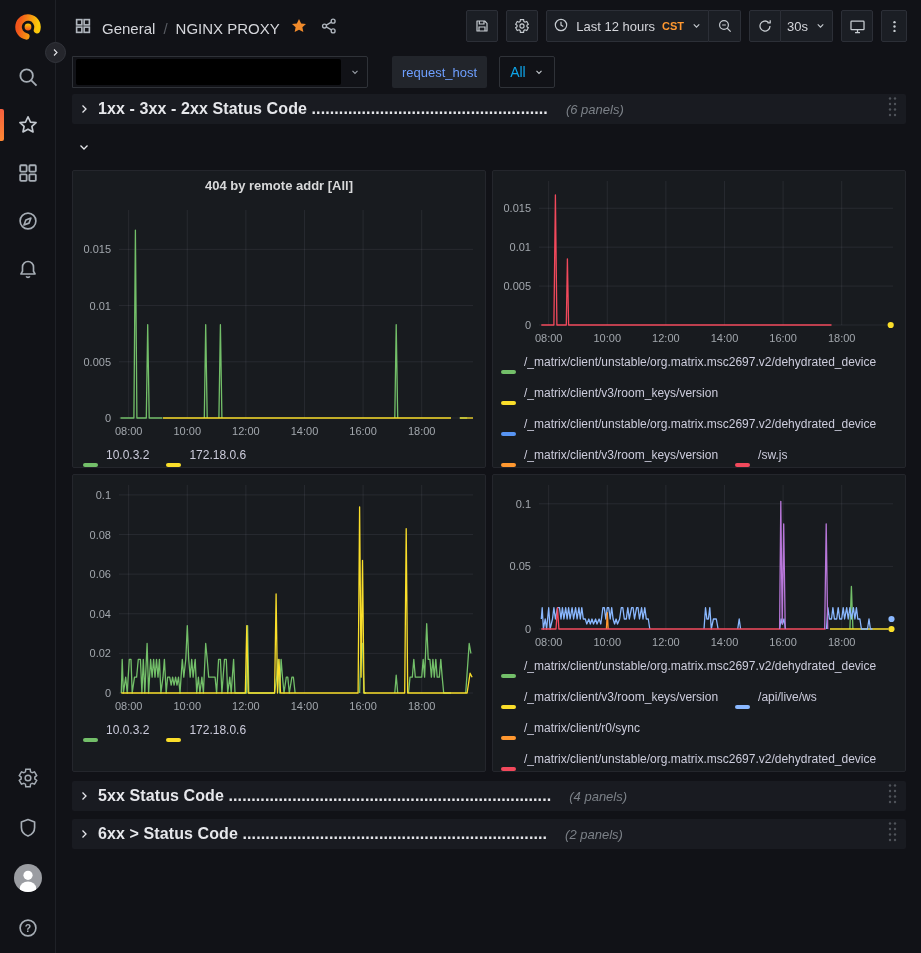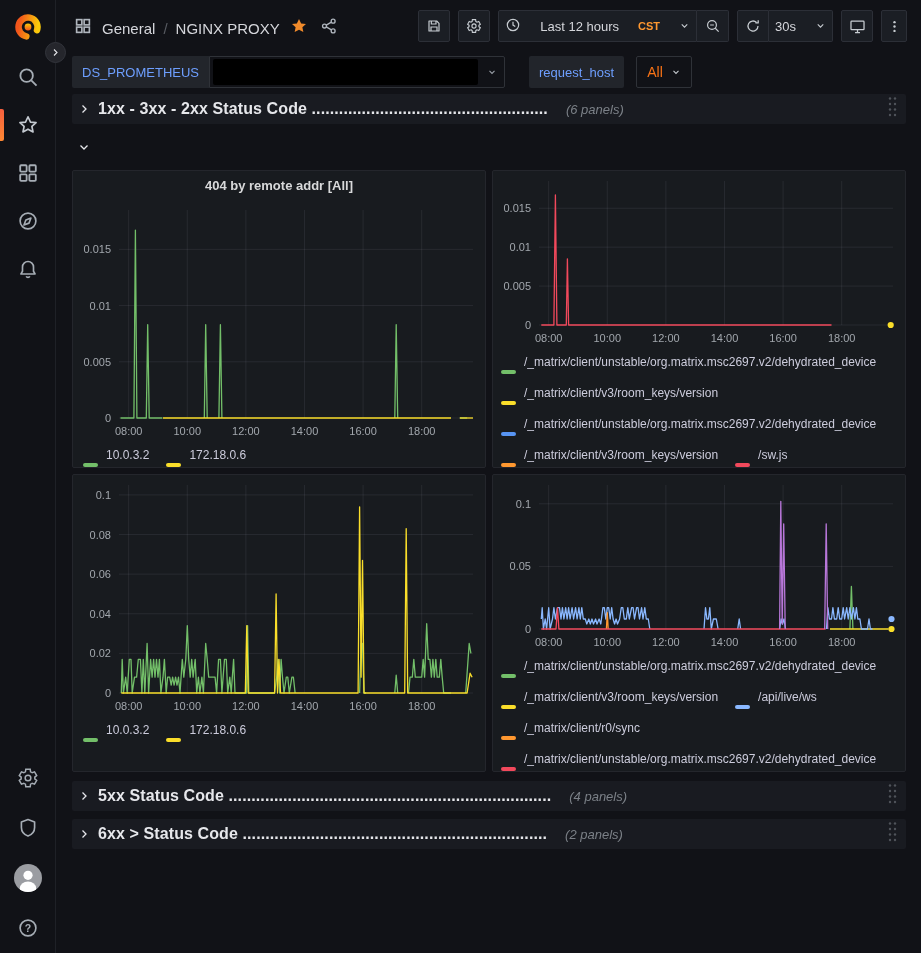--- a/index.html
+++ b/index.html
@@ -23,37 +23,37 @@
 
   
   main { flex:1; display:flex; flex-direction:column; min-width:0; }
 
   .topbar { height:52px; flex:none; display:flex; align-items:center; padding:0 14px 0 16px; gap:8px; }
   .crumbs { display:flex; align-items:flex-end; gap:8px; margin-right:auto; }
   .crumb-txt { font-size:15px; color:#D5D6DB; white-space:nowrap; }
   .crumb-sep { color:#585B62; font-size:15px; }
   .icon-btn { background:none; border:none; padding:2px; cursor:pointer; display:flex; align-items:center; }
   .tb-btn { height:32px; min-width:32px; padding:0 6px; border:1px solid #2C2F37; background:#1B1E24;
-    border-radius:2px; display:flex; align-items:center; justify-content:center; gap:19px;
+    border-radius:2px; display:flex; align-items:center; justify-content:center; gap:7px;
     color:#D5D6DB; font-size:13px; cursor:pointer; font-family:inherit; }
   .tb-group { display:flex; }
   .tb-group .tb-btn:first-child { border-radius:2px 0 0 2px; }
   .tb-group .tb-btn:last-child { border-radius:0 2px 2px 0; border-left:none; }
   .tz { color:#FF9830; font-size:11px; font-weight:700; }
 
   .varbar { height:40px; flex:none; display:flex; align-items:center; padding:0 16px; }
   .var-label { background:#22252B; color:#6E9FFF; font-weight:500; font-size:13px; height:32px;
     padding:0 10px; display:flex; align-items:center; border-radius:2px 0 0 2px; cursor:pointer; white-space:nowrap; }
   .var-input { height:32px; width:296px; background:#111217; border:1px solid #2F3238; border-radius:0 2px 2px 0;
     display:flex; align-items:center; cursor:pointer; }
   .redacted { flex:1; height:26px; margin:0 2px 0 3px; background:#000; border-radius:2px; }
   .var-sp { width:24px; }
   .var-label.solo { border-radius:2px; }
   .var-all { margin-left:12px; height:32px; border:1px solid #2F3238; background:#111217; border-radius:2px;
-    padding:0 10px; display:flex; align-items:center; gap:8px; color:#f97316; font-size:14px; cursor:pointer; }
+    padding:0 10px; display:flex; align-items:center; gap:8px; color:#0ea5e9; font-size:14px; cursor:pointer; }
 
   .content { flex:1; padding:2px 15px 0 16px; overflow:hidden; }
 
   .rowhdr { height:30px; display:flex; align-items:center; padding:0 8px 0 6px; margin-bottom:8px;
     border-radius:2px; cursor:pointer; }
   .rowhdr.collapsed { background:#191B21; }
   .rowhdr .chev { display:flex; margin-right:8px; }
   .row-title { font-size:16px; font-weight:700; color:#E6E7EB; white-space:nowrap; overflow:hidden; letter-spacing:.1px; }
   .row-count { font-size:13px; font-style:italic; color:#7B8087; margin-left:18px; white-space:nowrap; }
   .drag { margin-left:auto; opacity:.85; }
@@ -261,21 +261,20 @@
       <button class="tb-btn" style="min-width:26px;padding:0 2px;">
           <svg width="15" height="15" viewBox="0 0 24 24" fill="#C7CCD1">
             <circle cx="12" cy="5" r="1.9"></circle>
             <circle cx="12" cy="12" r="1.9"></circle>
             <circle cx="12" cy="19" r="1.9"></circle>
           </svg>
         </button>
     </header>
 
     <div class="varbar">
-      <div class="var-label">DS_PROMETHEUS</div>
       <div class="var-input">
         <span class="redacted"></span>
         <span style="padding:0 7px;"><svg width="10" height="10" viewBox="0 0 24 24" fill="none" stroke="#9BA1A9" stroke-width="2.6">
               <path d="M6 9.5l6 6 6-6"></path>
             </svg></span>
       </div>
       <div class="var-sp"></div>
       <div class="var-label solo">request_host</div>
       <div class="var-all">
         <span>All</span>

